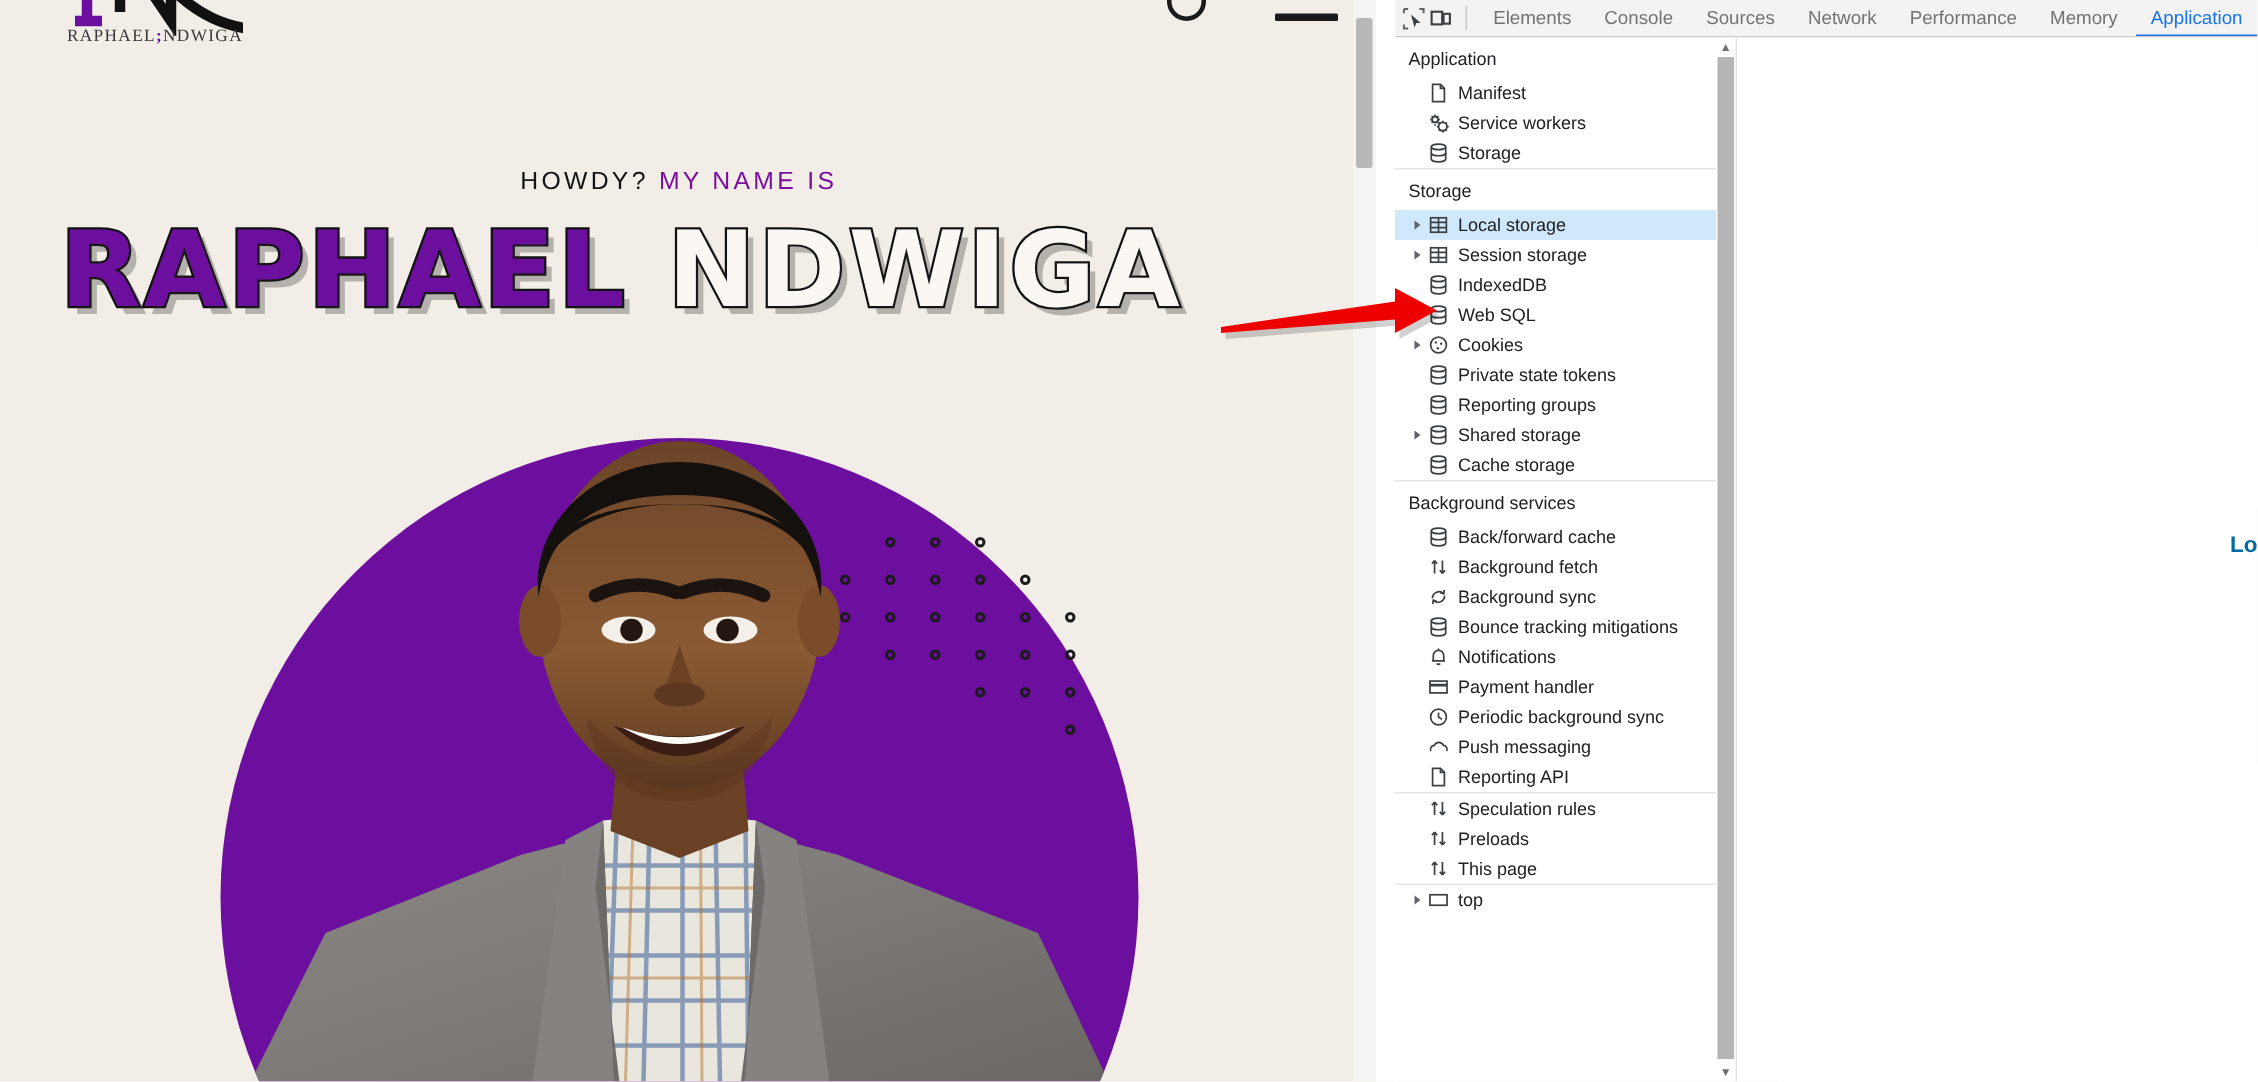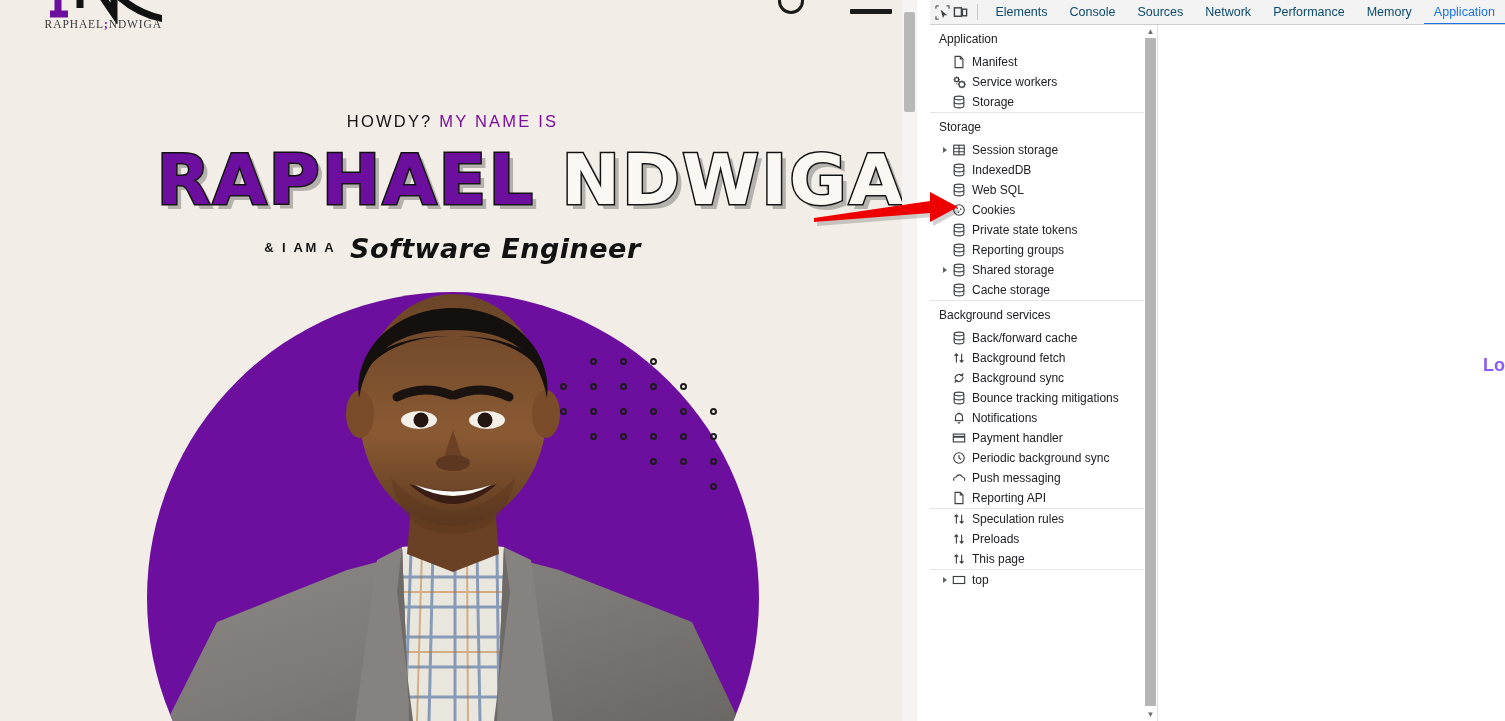--- a/index.html
+++ b/index.html
@@ -41,28 +41,29 @@
   
   #hero { position: absolute; left: 0; top: 0; width: 905px; }
   #howdy {
     margin-top: 112px; text-align: center;
     font-size: 16.5px; font-weight: normal; letter-spacing: 2.2px;
   }
   #howdy .a { color: #141414; }
   #howdy .b { color: #7a0f9e; }
 
   #bigname {
-    text-align: right;
+    text-align: left;
     margin-top: 14px;
     font-family: "DejaVu Sans", sans-serif;
     font-size: 70px;
     font-weight: bold;
     letter-spacing: 2px;
     line-height: 1;
     white-space: nowrap;
+    padding-left: 40px;
   }
   #bigname .first {
     color: #6d0f9e;
     -webkit-text-stroke: 3px #111;
     paint-order: stroke fill;
     text-shadow: 5px 5px 0 rgba(40,40,40,0.30);
   }
   #bigname .last {
     color: #fbf8f4;
     -webkit-text-stroke: 3px #111;
@@ -114,21 +115,21 @@
   #dt-toolbar {
     position: relative; height: 25px; width: 575px;
     background: #f3f3f3; border-bottom: 1px solid #cdcdcd;
     display: flex; align-items: center; padding-left: 4px; gap: 2px;
     overflow: hidden;
   }
   .dt-ico-btn { width: 26px; height: 22px; display: flex; align-items: center; justify-content: center; }
   .dt-sep { width: 1px; height: 16px; background: #c9c9c9; margin: 0 6px; }
   .dt-tab {
     height: 25px; line-height: 25px; padding: 0 10px;
-    font-size: 12.5px; color: #0c4a6e; white-space: nowrap;
+    font-size: 12.5px; color: #737373; white-space: nowrap;
   }
   .dt-tab.active { color: #1a73e8; border-bottom: 2px solid #1a73e8; }
 
   #dt-body { position: absolute; left: 0; top: 25px; width: 575px; height: 696px; display: flex; }
   #dt-sidebar {
     width: 228px; height: 696px; background: #ffffff;
     border-right: 1px solid #e0e0e0; position: relative; overflow: hidden;
   }
   #dt-sidebar-inner { position: absolute; left: 0; top: 0; width: 215px; }
   .sec { padding-top: 0; }
@@ -149,21 +150,21 @@
   .row-ico { width: 16px; height: 16px; flex: 0 0 16px; margin-right: 5px; display: inline-flex; align-items: center; justify-content: center; }
   .row-label { line-height: 16px; }
 
   #dt-scroll { position: absolute; right: 0; top: 0; width: 13px; height: 696px; background: #ffffff; }
   #dt-scroll .arrow { height: 13px; display: flex; align-items: center; justify-content: center; color: #707070; font-size: 8px; }
   #dt-scroll .thumb { position: absolute; left: 1px; top: 13px; width: 11px; height: 668px; background: #b5b5b5; }
 
   #dt-main { flex: 1; height: 696px; background: #ffffff; position: relative; }
   #dt-main .cut-text {
     position: absolute; right: 0px; top: 330px;
-    font-size: 18px; font-weight: bold; color: #8b5cf6; white-space: nowrap;
+    font-size: 15px; font-weight: bold; color: #0369a1; white-space: nowrap;
   }
 
   
   #arrow { position: absolute; left: 812px; top: 188px; width: 150px; height: 42px; pointer-events: none; }
 </style>
 </head>
 <body>
 
 <div id="root">
 
@@ -190,23 +191,20 @@
     </div>
 
     <div id="hero">
       <div id="howdy">
         <span class="a">HOWDY?</span>
         <span class="b">MY NAME IS</span>
       </div>
       <div id="bigname">
         <span class="first">RAPHAEL</span>
         <span class="last">NDWIGA</span>
-      </div>
-      <div id="subline">
-        <span class="iama">&amp; I AM A</span><span class="role">Software Engineer</span>
       </div>
     </div>
 
     <div id="circle"></div>
 
     <div id="dots">
         <span style="left: 30px; top: 0px;"></span>
         <span style="left: 60px; top: 0px;"></span>
         <span style="left: 90px; top: 0px;"></span>
         <span style="left: 0px; top: 25px;"></span>
@@ -374,20 +372,30 @@
                     <ellipse cx="8" cy="3.4" rx="5.5" ry="2.1" stroke="#3c4043" stroke-width="1.3" fill="none"></ellipse>
                     <path d="M2.5 3.4v9.2c0 1.2 2.5 2.1 5.5 2.1s5.5-.9 5.5-2.1V3.4" stroke="#3c4043" stroke-width="1.3" fill="none"></path>
                     <path d="M2.5 8c0 1.2 2.5 2.1 5.5 2.1s5.5-.9 5.5-2.1" stroke="#3c4043" stroke-width="1.3" fill="none"></path>
                   </svg>
                 </span>
                 <span class="row-label">Storage</span>
               </div>
             </div>
             <div class="sec">
               <div class="sec-head">Storage</div>
+              <div class="tree-row sel">
+                <span class="twisty has"></span>
+                <span class="row-ico">
+                  <svg width="14" height="14" viewBox="0 0 16 16">
+                    <rect x="2" y="2.5" width="12" height="11" stroke="#3c4043" stroke-width="1.3" fill="none"></rect>
+                    <path d="M2 6h12M2 10h12M8 2.5v11" stroke="#3c4043" stroke-width="1.3" fill="none"></path>
+                  </svg>
+                </span>
+                <span class="row-label">Local storage</span>
+              </div>
               <div class="tree-row">
                 <span class="twisty has"></span>
                 <span class="row-ico">
                   <svg width="14" height="14" viewBox="0 0 16 16">
                     <rect x="2" y="2.5" width="12" height="11" stroke="#3c4043" stroke-width="1.3" fill="none"></rect>
                     <path d="M2 6h12M2 10h12M8 2.5v11" stroke="#3c4043" stroke-width="1.3" fill="none"></path>
                   </svg>
                 </span>
                 <span class="row-label">Session storage</span>
               </div>

